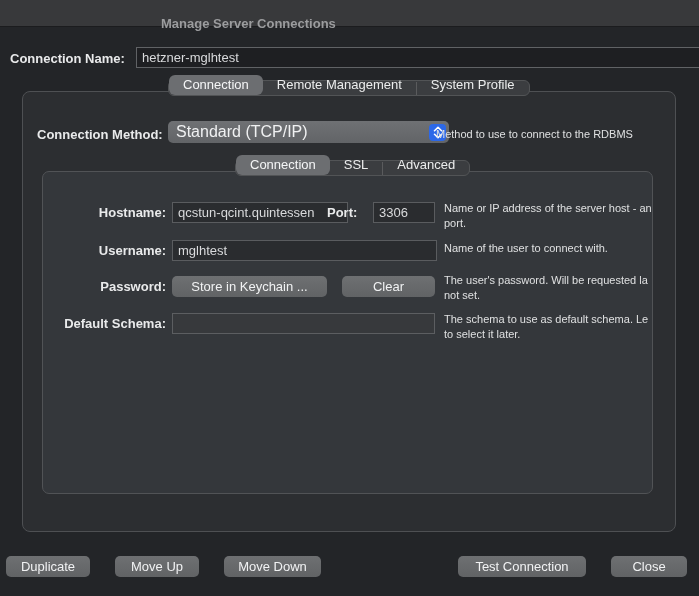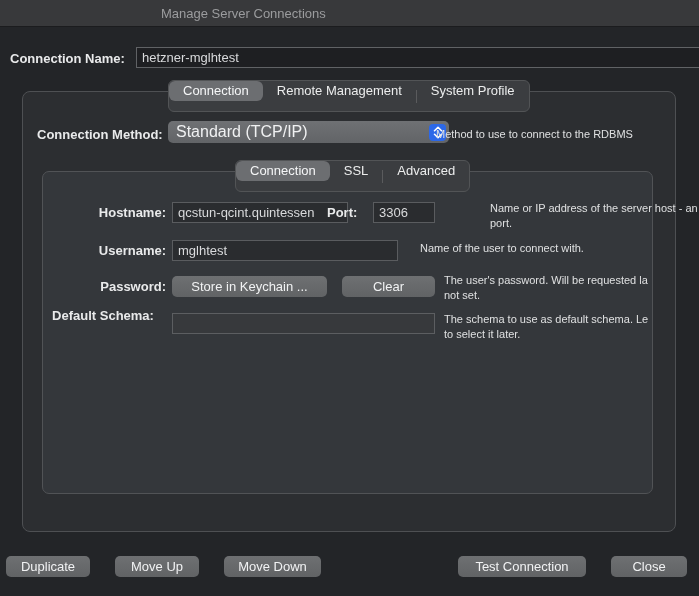--- a/index.html
+++ b/index.html
@@ -9,22 +9,22 @@
     background: #232528; overflow: hidden;
     font-family: "Liberation Sans", sans-serif;
     -webkit-font-smoothing: antialiased;
   }
   
   .titlebar {
     position: absolute; left: 0; top: 0; width: 699px; height: 27px;
     background: #38393b; border-bottom: 1px solid #1b1c1e;
   }
   .window-title {
-    position: absolute; left: 161px; top: 6px;
-    font-size: 13px; font-weight: 400; color: #9b9c9e;
+    position: absolute; left: 161px; top: 16px;
+    font-size: 13px; font-weight: 700; color: #9b9c9e;
   }
   
   .lbl { font-size: 13px; font-weight: 700; color: #e9eaeb; white-space: nowrap; }
   .hint {
     position: absolute; font-size: 11px; color: #dfe0e1;
     line-height: 15px; width: 207px; overflow: hidden;
   }
   .hint span { display: block; white-space: nowrap; overflow: hidden; }
   
   input.field {
@@ -37,21 +37,21 @@
   .outer-panel {
     position: absolute; left: 22px; top: 91px; width: 654px; height: 441px;
     background: #2c2e31; border: 1px solid #4e5053; border-radius: 8px;
   }
   .inner-panel {
     position: absolute; left: 42px; top: 171px; width: 611px; height: 323px;
     background: #34373b; border: 1px solid #515356; border-radius: 7px;
   }
   
   .seg {
-    position: absolute; height: 32px; display: flex; align-items: flex-start;
+    position: absolute; height: 16px; display: flex; align-items: flex-end;
     background: #3b3d40; border: 1px solid #525456; border-radius: 6px;
   }
   .seg-item {
     font-size: 13px; color: #eceded; line-height: 20px;
     padding: 0 14px; white-space: nowrap; cursor: default;
   }
   .seg-item.selected {
     background: #6c6e71; border-radius: 6px; color: #f5f6f7;
   }
   .seg-sep { width: 1px; height: 13px; background: #5a5b5d; align-self: center; }
@@ -115,40 +115,40 @@
     <div class="seg-item selected">Connection</div>
     <div class="seg-item">SSL</div>
     <div class="seg-sep"></div>
     <div class="seg-item">Advanced</div>
   </div>
 
   <div class="lbl" style="position:absolute; left:40px; top:205px; width:126px; text-align:right;">Hostname:</div>
   <input class="field" style="left: 172px; top: 202px; width: 176px;" value="qcstun-qcint.quintessen">
   <div class="lbl" style="position:absolute; left:327px; top:205px;">Port:</div>
   <input class="field" style="left: 373px; top: 202px; width: 62px;" value="3306">
-  <div class="hint" style="left:444px; top:201px;margin-left:46px;">
+  <div class="hint" style="left:444px; top:201px;">
     <span>Name or IP address of the server host - an</span>
     <span>port.</span>
   </div>
 
   <div class="lbl" style="position:absolute; left:40px; top:243px; width:126px; text-align:right;">Username:</div>
-  <input class="field" style="left: 172px; top: 240px; width: 226px;" value="mglhtest">
-  <div class="hint" style="left:420px; top:241px;">
+  <input class="field" style="left: 172px; top: 240px; width: 265px;" value="mglhtest">
+  <div class="hint" style="left:444px; top:241px;">
     <span>Name of the user to connect with.</span>
   </div>
 
   <div class="lbl" style="position:absolute; left:40px; top:279px; width:126px; text-align:right;">Password:</div>
   <div class="btn" style="left:172px; top:276px; width:155px;">Store in Keychain ...</div>
   <div class="btn" style="left:342px; top:276px; width:93px;">Clear</div>
   <div class="hint" style="left:444px; top:273px;">
     <span>The user's password. Will be requested la</span>
     <span>not set.</span>
   </div>
 
-  <div class="lbl" style="position:absolute; left:40px; top:308px; width:126px; text-align:center;">Default Schema:</div>
+  <div class="lbl" style="position:absolute; left:40px; top:316px; width:126px; text-align:right;">Default Schema:</div>
   <input class="field" style="left: 172px; top: 313px; width: 263px; background: rgb(55, 57, 60); border-color: rgb(92, 94, 97);" value="">
   <div class="hint" style="left:444px; top:312px;">
     <span>The schema to use as default schema. Le</span>
     <span>to select it later.</span>
   </div>
 
   <div class="btn" style="left:6px; top:556px; width:84px;">Duplicate</div>
   <div class="btn" style="left:115px; top:556px; width:84px;">Move Up</div>
   <div class="btn" style="left:224px; top:556px; width:97px;">Move Down</div>
   <div class="btn" style="left:458px; top:556px; width:128px;">Test Connection</div>

